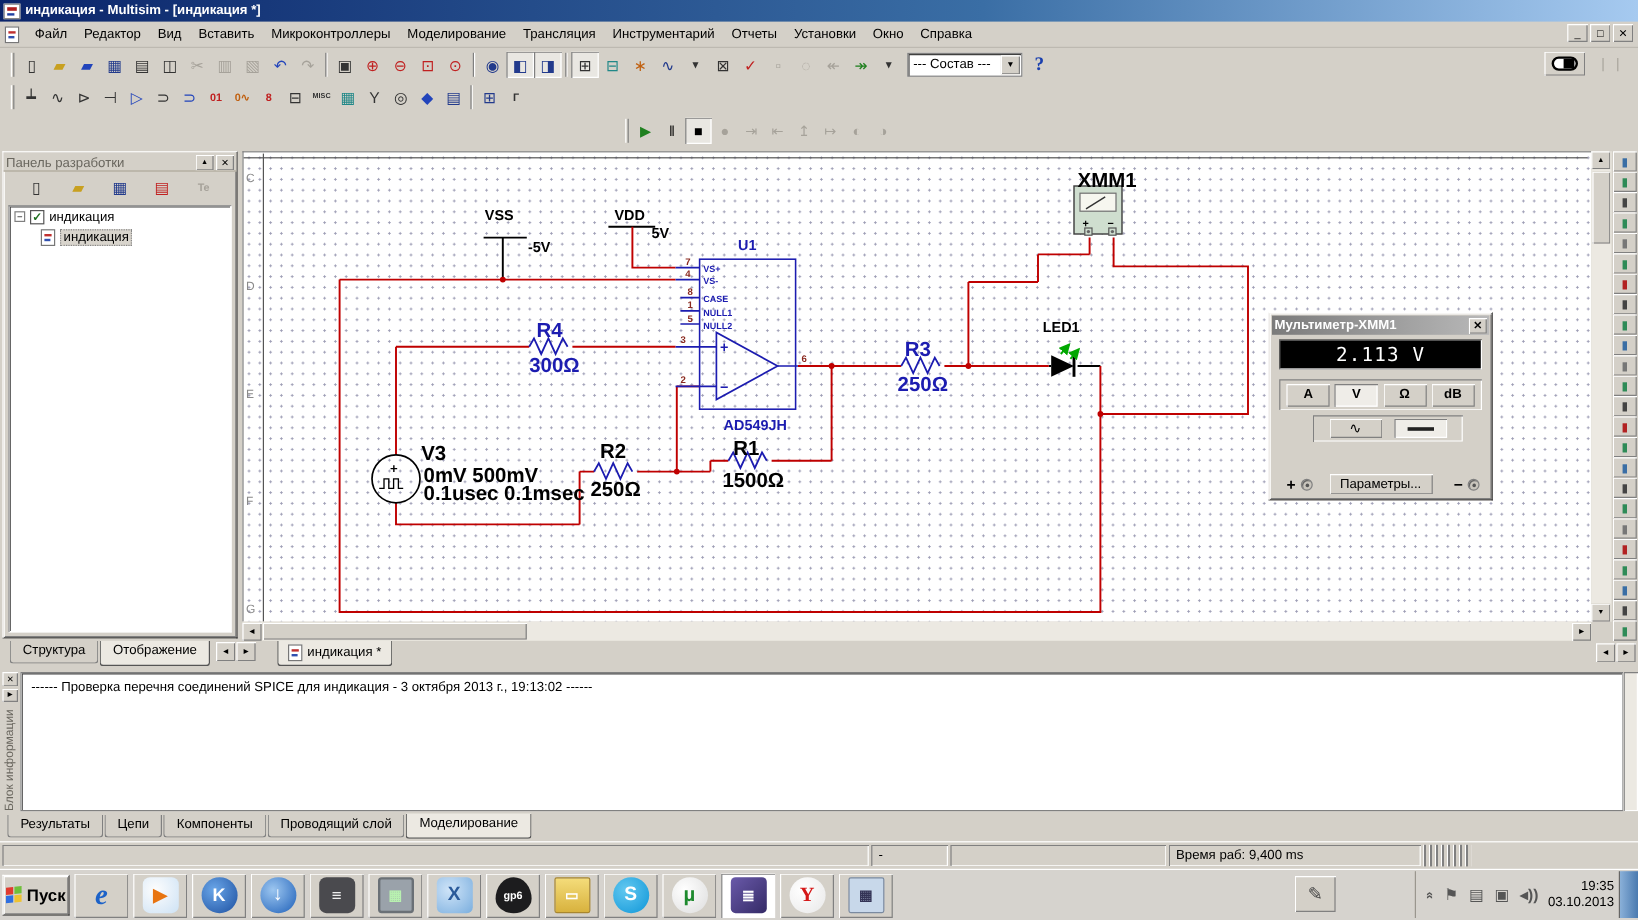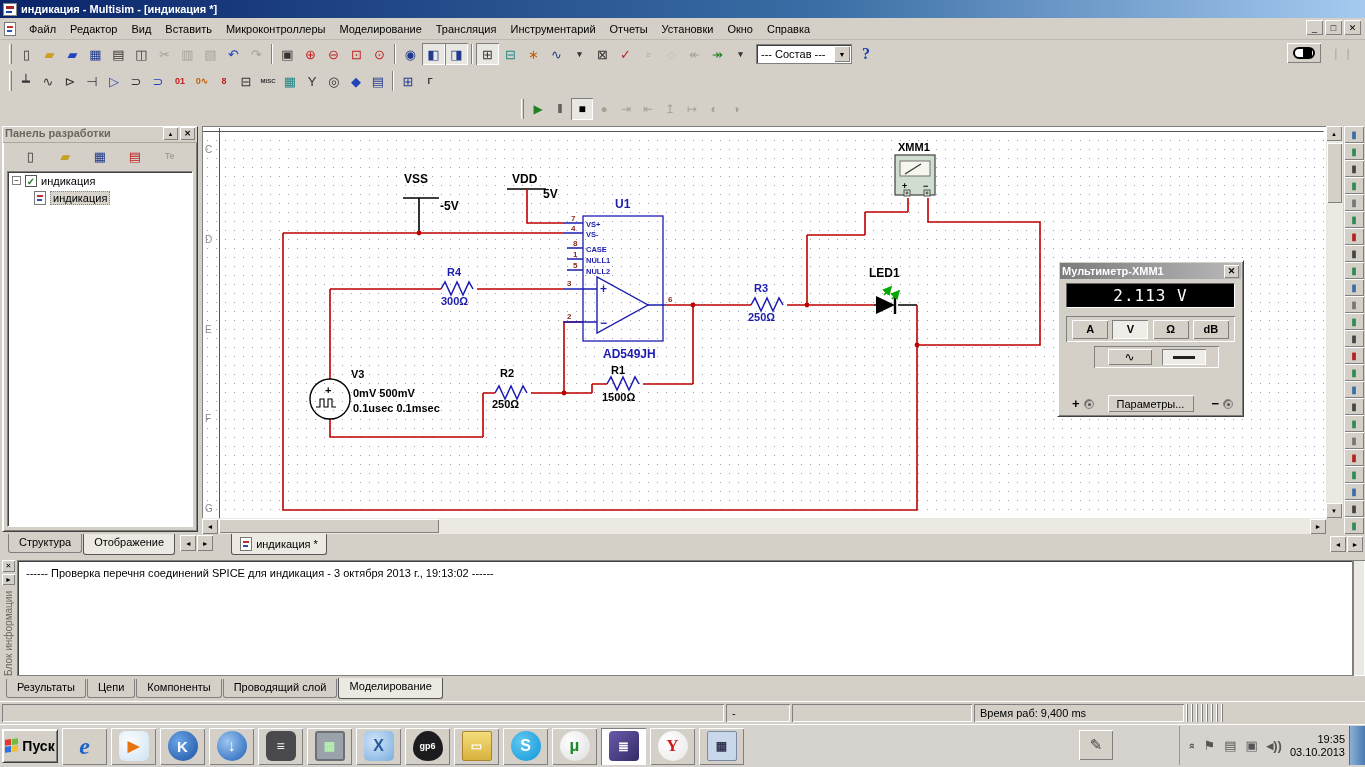--- a/index.html
+++ b/index.html
@@ -38,21 +38,21 @@
   .combo .drop{width:16px;height:16px;margin-right:1px;font-size:7px;display:flex;align-items:center;justify-content:center}
   .helpq{color:#1a3fae;font-weight:bold;font-size:16px;font-family:"Liberation Serif",serif;margin-left:6px}
   .tb1-right{position:absolute;right:6px;top:43px;display:flex;gap:4px}
   .switchico{width:34px;height:20px;display:flex;align-items:center;justify-content:center}
   .swbody{width:22px;height:12px;border:2px solid #000;border-radius:6px;background:#fff;position:relative}
   .swbody:after{content:"";position:absolute;right:1px;top:0;width:9px;height:8px;background:#000}
   .simbtn{width:22px;height:22px;display:flex;align-items:center;justify-content:center;font-size:12px;flex:none}
   .simbtn.pressed{box-shadow:inset 1px 1px 0 #808080,inset -1px -1px 0 #fff;background:#e9e7e2}
   
   .dpanel{left:2px;top:126px;width:196px;height:406px}
-  .dp-title{height:16px;background:#d4d0c8;border-bottom:1px solid #aca899;display:flex;align-items:flex-start;color:#6a675f;font-weight:bold;padding:0 2px}
+  .dp-title{height:16px;background:#d4d0c8;border-bottom:1px solid #aca899;display:flex;align-items:flex-end;color:#6a675f;font-weight:normal;padding:0 2px}
   .dp-title .t{flex:1}
   .dp-btn{width:15px;height:13px;font-size:8px;display:flex;align-items:center;justify-content:center;margin-left:2px;color:#000}
   .dp-tools{height:26px;display:flex;align-items:center;justify-content:space-evenly;padding:0 4px}
   .dp-tree{position:absolute;left:4px;top:44px;right:4px;bottom:4px;overflow:hidden}
   .trow{display:flex;align-items:center;height:17px;gap:4px;padding-left:4px}
   .trow.child{padding-left:26px}
   .expbox{width:9px;height:9px;border:1px solid #808080;background:#fff;font-size:8px;line-height:7px;text-align:center}
   .chk{width:12px;height:12px;border:1px solid #555;background:#fff;color:#207020;font-size:10px;line-height:11px;text-align:center;font-weight:bold}
   .docico{width:12px;height:14px;background:#fff;border:1px solid #777;position:relative}
   .docico:before{content:"";position:absolute;left:2px;top:3px;width:6px;height:2px;background:#c03030}
@@ -76,21 +76,21 @@
   .scrbtn{width:16px;height:15px;font-size:7px;display:flex;align-items:center;justify-content:center;flex:none}
   .vthumb{width:15px;height:60px;margin:1px}
   .hthumb{width:220px;height:14px;margin:0 1px}
   .hspacer{flex:1}
   
   .instcol{left:1344px;top:126px;width:20px;height:410px;display:flex;flex-direction:column}
   .inst{width:20px;height:17px;display:flex;align-items:center;justify-content:center;font-size:10px;flex:none}
   
   .clabel{position:absolute;font-weight:bold;font-size:12px;white-space:nowrap;z-index:3}
   .clabel.blue{color:#1c1cb0}
-  .clabel.s11{font-size:11px}
+  .clabel.s11{font-size:17px}
   
   .mm{left:1057px;top:260px;width:187px;height:157px;z-index:10;border:1px solid #404040;border-top-color:#fff;border-left-color:#fff;box-shadow:inset 1px 1px 0 #fff,inset -1px -1px 0 #808080;background:#d4d0c8}
   .mm-title{height:16px;margin:2px;background:linear-gradient(90deg,#7b7b7b,#b9b9b9);display:flex;align-items:center;color:#fff;font-weight:bold;padding:0 2px}
   .mm-title .t{flex:1}
   .mm-close{width:15px;height:13px;color:#000;font-size:9px;display:flex;align-items:center;justify-content:center}
   .mm-display{margin:4px 8px 2px 8px;height:25px;background:#000;border:1px solid #fff;border-top-color:#666;border-left-color:#666;display:flex;align-items:center;justify-content:center;color:#fff;font-family:"DejaVu Sans Mono",monospace;font-size:16px;letter-spacing:1px}
   .mm-modes{margin:8px 8px 0 8px;height:26px;display:flex;align-items:center;justify-content:space-evenly;box-shadow:inset 1px 1px 0 #808080,inset -1px -1px 0 #fff;padding:0 2px}
   .mm-btn{width:36px;height:19px;display:flex;align-items:center;justify-content:center;font-weight:bold;font-size:11px}
   .mm-btn.pressed{box-shadow:inset 1px 1px 0 #808080,inset -1px -1px 0 #fff;background:#efede8}
   .mm-wave{margin:4px 24px 0 36px;height:22px;display:flex;align-items:center;gap:10px;justify-content:center;box-shadow:inset 1px 1px 0 #808080,inset -1px -1px 0 #fff}

